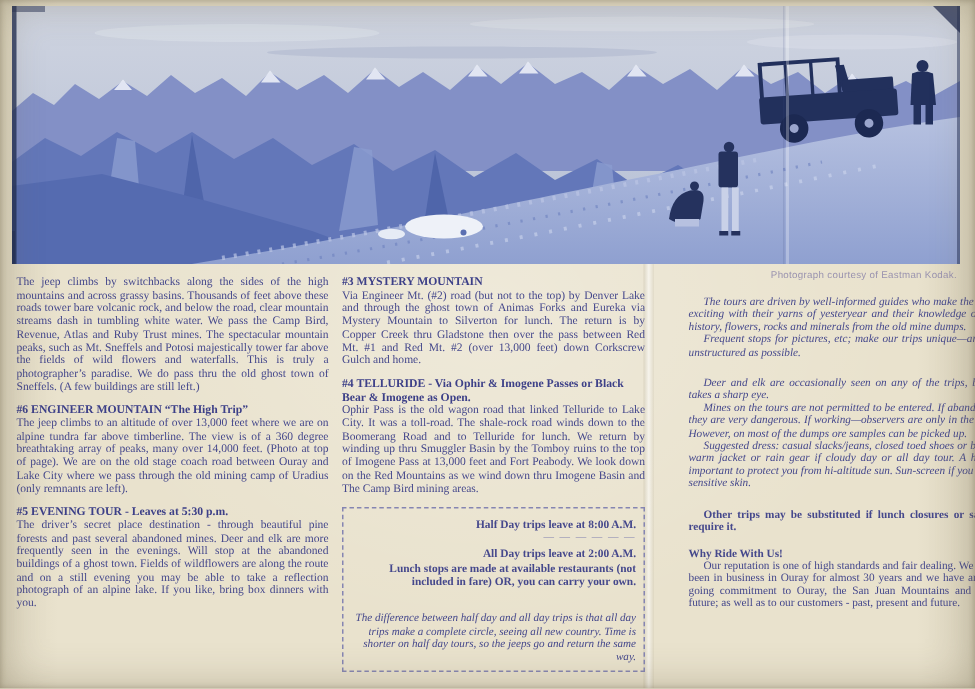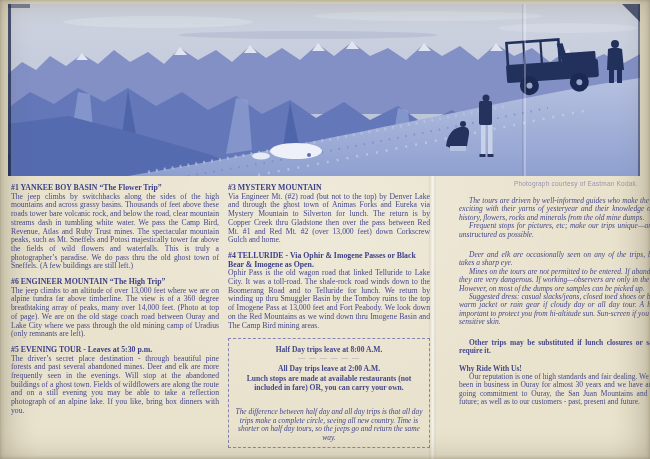--- a/index.html
+++ b/index.html
@@ -20,21 +20,21 @@
   .photo svg { display:block; width:100%; height:100%; }
   .caption { position:absolute; right:12px; top:180px;
     font-family:"Liberation Sans", sans-serif; font-size:6.5px; letter-spacing:.2px; color:#9a93af; }
   .col { position:absolute; top:184px; text-align:justify; }
   .col-1 { left:11px;  width:208px; font-size:7.7px; line-height:8.7px; }
   .col-2 { left:228px; width:202px; font-size:7.7px; line-height:8.7px; }
   .col-3 { left:459px; top:197px; width:206px; font-size:7.5px; line-height:8.4px; }
   .hd { font-weight:bold; color:#3d4088; text-align:left; font-size:7.8px; }
   .sec + .sec { margin-top:7px; }
   .schedule-box { margin-top:8px; border:1px dashed #8585b2; padding:6px 5px 5px;
-    text-align:center; font-weight:bold; font-size:7.6px; line-height:9.2px; }
+    text-align:right; font-weight:bold; font-size:7.6px; line-height:9.2px; }
   .schedule-box .divider { font-weight:normal; color:#8585b2; font-size:7px; line-height:7px; letter-spacing:1px; margin:1px 0; }
   .schedule-box .group { margin-top:2px; }
   .or { font-style:italic; margin-right:3px; }
   .schedule-box .note { font-weight:normal; font-style:italic; margin-top:16px; font-size:7.4px; line-height:8.6px; }
   .col-3 p { text-indent:10px; }
   .col-3 .it { font-style:italic; }
   .col-3 .gap { margin-top:12px; }
   .col-3 .bold { font-weight:bold; }
   .why-hd { margin-top:9px; font-weight:bold; text-indent:0 !important; }
 </style>
@@ -135,21 +135,20 @@
         <rect x="0" y="150" width="2" height="22" opacity=".6"></rect>
       </g>
     </svg>
   </div>
 
   <div class="caption">Photograph courtesy of Eastman Kodak.</div>
   <div class="fold"></div>
 
   <div class="col col-1">
     <div class="sec">
-      <div class="hd">#1 YANKEE BOY BASIN “The Flower Trip”</div>
       <div>The jeep climbs by switchbacks along the sides of the high mountains and across grassy basins. Thousands of feet above these roads tower bare volcanic rock, and below the road, clear mountain streams dash in tumbling white water. We pass the Camp Bird, Revenue, Atlas and Ruby Trust mines. The spectacular mountain peaks, such as Mt. Sneffels and Potosi majestically tower far above the fields of wild flowers and waterfalls. This is truly a photographer’s paradise. We do pass thru the old ghost town of Sneffels. (A few buildings are still left.)</div>
     </div>
     <div class="sec">
       <div class="hd">#6 ENGINEER MOUNTAIN “The High Trip”</div>
       <div>The jeep climbs to an altitude of over 13,000 feet where we are on alpine tundra far above timberline. The view is of a 360 degree breathtaking array of peaks, many over 14,000 feet. (Photo at top of page). We are on the old stage coach road between Ouray and Lake City where we pass through the old mining camp of Uradius (only remnants are left).</div>
     </div>
     <div class="sec">
       <div class="hd">#5 EVENING TOUR - Leaves at 5:30 p.m.</div>
       <div>The driver’s secret place destination - through beautiful pine forests and past several abandoned mines. Deer and elk are more frequently seen in the evenings. Will stop at the abandoned buildings of a ghost town. Fields of wildflowers are along the route and on a still evening you may be able to take a reflection photograph of an alpine lake. If you like, bring box dinners with you.</div>
     </div>

